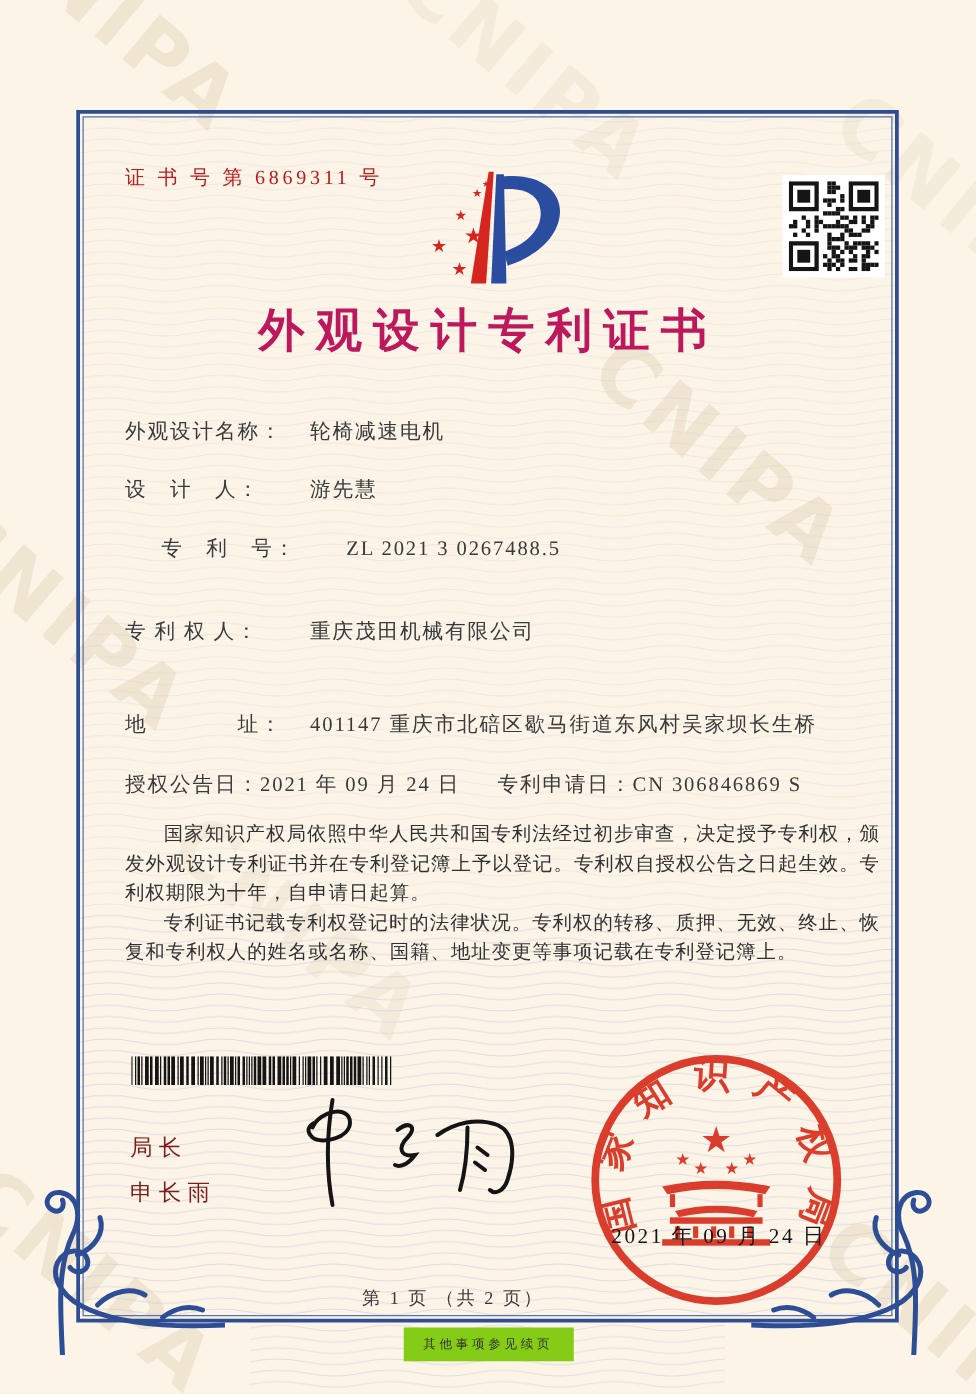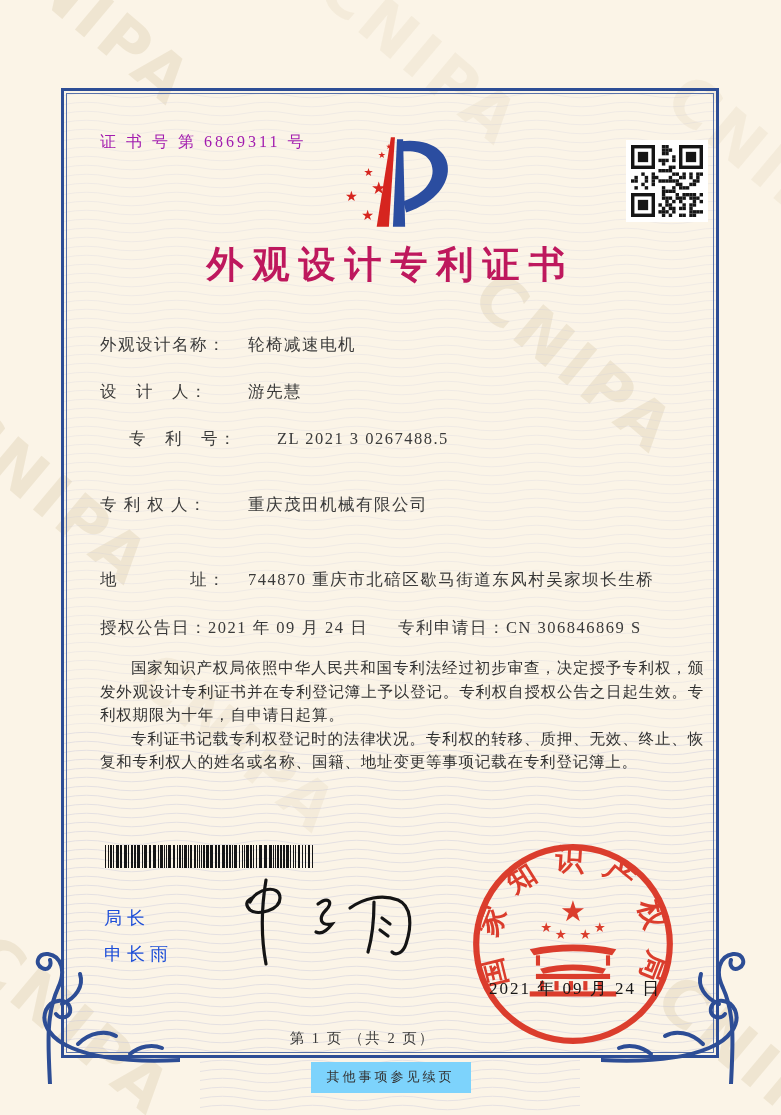--- a/index.html
+++ b/index.html
@@ -11,41 +11,41 @@
       user-select:none;}
   .wm.light{opacity:.55;}
   
   .waves{position:absolute;z-index:1;}
   
   .frame{position:absolute;left:61px;top:88px;width:658px;height:970px;
          border:3px solid #2d4d95;z-index:2;box-sizing:border-box;}
   .frame::after{content:"";position:absolute;inset:2px;border:1px solid #5872aa;}
   .flourish{position:absolute;z-index:3;}
   
-  .cert-no{position:absolute;z-index:4;left:100px;top:132px;font-size:16px;letter-spacing:3px;color:#a21caf;}
+  .cert-no{position:absolute;z-index:4;left:100px;top:132px;font-size:16px;letter-spacing:3px;color:#b91c1c;}
   .qr-pad{position:absolute;z-index:4;left:626px;top:140px;width:82px;height:82px;background:#fff;
           display:flex;align-items:center;justify-content:center;}
   .logo{position:absolute;z-index:4;left:336px;top:128px;}
   .title{position:absolute;z-index:4;left:0;top:240px;width:781px;text-align:center;
          font-size:37px;font-weight:bold;letter-spacing:9px;color:#be185d;}
   .frow{position:absolute;z-index:4;left:100px;font-size:16.5px;letter-spacing:1.5px;color:#3a3a3a;white-space:nowrap;}
   .flabel{display:inline-block;min-width:148px;}
   .grant2{position:absolute;left:298px;top:0;}
   .paras{position:absolute;z-index:4;left:100px;top:656px;width:604px;font-size:15.5px;
          line-height:23.5px;letter-spacing:.8px;color:#323232;text-align:justify;}
   .paras p{margin:0;text-indent:2em;}
   .barcode{position:absolute;z-index:4;left:105px;top:845px;}
-  .duty{position:absolute;z-index:4;left:104px;font-size:18px;letter-spacing:5px;color:#1d4ed8;}
+  .duty{position:absolute;z-index:4;left:104px;font-size:18px;letter-spacing:5px;color:#7f1d1d;}
   .sig{position:absolute;z-index:5;left:222px;top:868px;}
   .seal{position:absolute;z-index:5;left:470px;top:841px;opacity:.93;}
   .seal-date{position:absolute;z-index:6;left:489px;top:977px;font-size:17px;letter-spacing:2px;color:#161616;white-space:nowrap;}
   .page-info{position:absolute;z-index:4;left:0;top:1029px;width:725px;text-align:center;
              font-size:14.5px;letter-spacing:2px;color:#3a3a3a;}
-  .note{position:absolute;z-index:6;left:50%;transform:translateX(-50%);top:1062px;background:#7dd3fc;
-        padding:6px 16px 7px;font-size:13px;letter-spacing:3px;color:#333;white-space:nowrap;}
+  .note{position:absolute;z-index:6;left:50%;transform:translateX(-50%);top:1062px;background:#84cc16;
+        padding:6px 16px 7px;font-size:10px;letter-spacing:3px;color:#333;white-space:nowrap;}
 </style>
 </head>
 <body>
 
 <div class="page">
 
   <div class="wm" style="left:-28px;top:-22px;">CNIPA</div>
   <div class="wm light" style="left:300px;top:18px;">CNIPA</div>
   <div class="wm light" style="left:648px;top:128px;">CNIPA</div>
   <div class="wm" style="left:455px;top:326px;">CNIPA</div>
@@ -238,21 +238,21 @@
   <div class="frow" style="top:334px;">
     <span class="flabel">外观设计名称：</span><span>轮椅减速电机</span>
   </div>
   <div class="frow" style="top:428px;margin-left:29px;">
     <span class="flabel">专　利　号：</span><span>ZL 2021 3 0267488.5</span>
   </div>
   <div class="frow" style="top:494px;">
     <span class="flabel">专 利 权 人：</span><span>重庆茂田机械有限公司</span>
   </div>
   <div class="frow" style="top:569px;">
-    <span class="flabel">地　　　　址：</span><span>744870 重庆市北碚区歇马街道东风村吴家坝长生桥</span>
+    <span class="flabel">地　　　　址：</span><span>401147 重庆市北碚区歇马街道东风村吴家坝长生桥</span>
   </div>
   <div class="frow" style="top:617px;">
     <span>授权公告日：</span><span>2021 年 09 月 24 日</span>
     <span class="grant2">
       <span>专利申请日：</span><span>CN 306846869 S</span>
     </span>
   </div>
 
   <div class="paras">
     <p>国家知识产权局依照中华人民共和国专利法经过初步审查，决定授予专利权，颁发外观设计专利证书并在专利登记簿上予以登记。专利权自授权公告之日起生效。专利权期限为十年，自申请日起算。</p>

